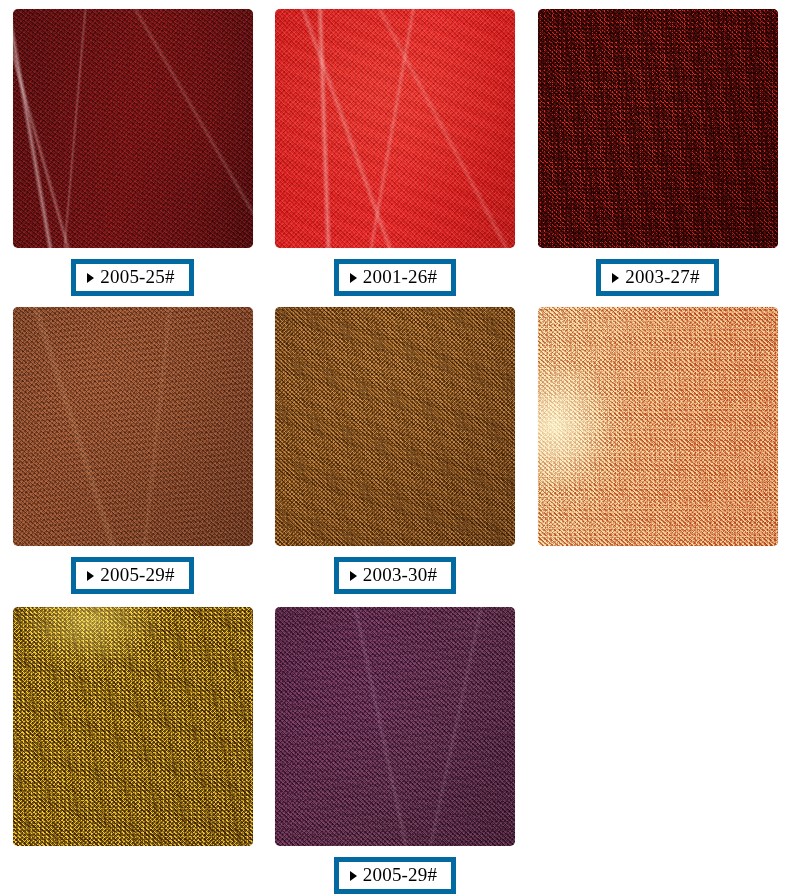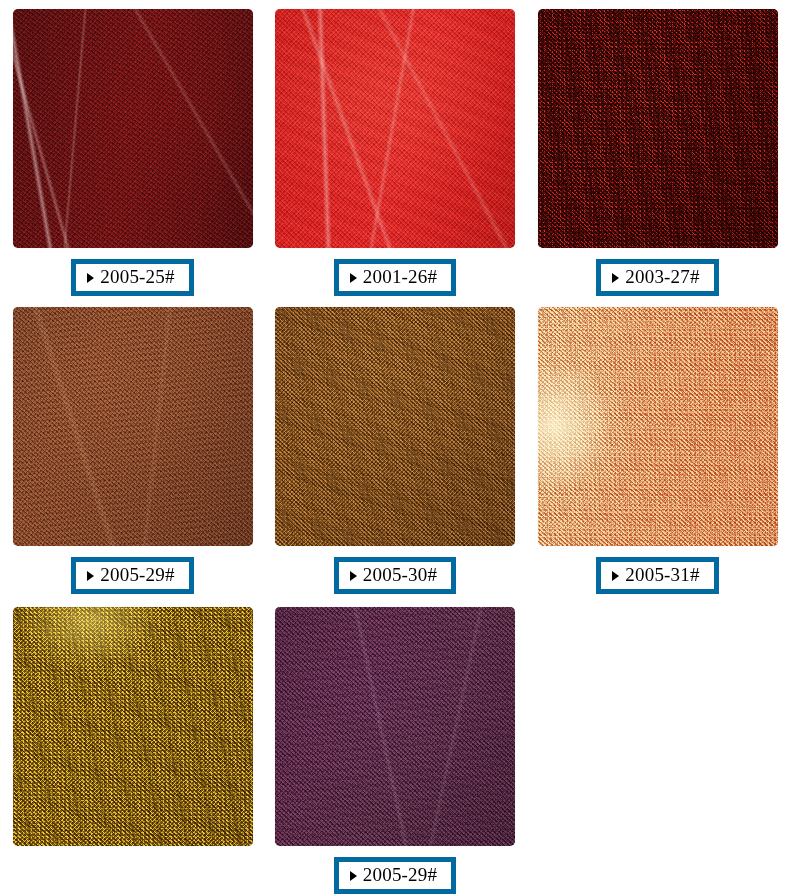--- a/index.html
+++ b/index.html
@@ -333,33 +333,29 @@
       </div>
     </div>
 
     <div class="swatch-cell">
       <div class="swatch-tile sw-30">
         <div class="grain"></div>
         <div class="grain2"></div>
       </div>
       <div class="swatch-label">
         <span class="tri"></span>
-        <span>2005-30#</span>
+        <span>2003-30#</span>
       </div>
     </div>
 
     <div class="swatch-cell">
       <div class="swatch-tile sw-31">
         <div class="grain"></div>
         <div class="grain2"></div>
         <div class="sheen"></div>
-      </div>
-      <div class="swatch-label">
-        <span class="tri"></span>
-        <span>2005-31#</span>
       </div>
     </div>
 
     <div class="swatch-cell">
       <div class="swatch-tile sw-32">
         <div class="grain"></div>
         <div class="grain2"></div>
         <div class="sheen"></div>
       </div>
     </div>

